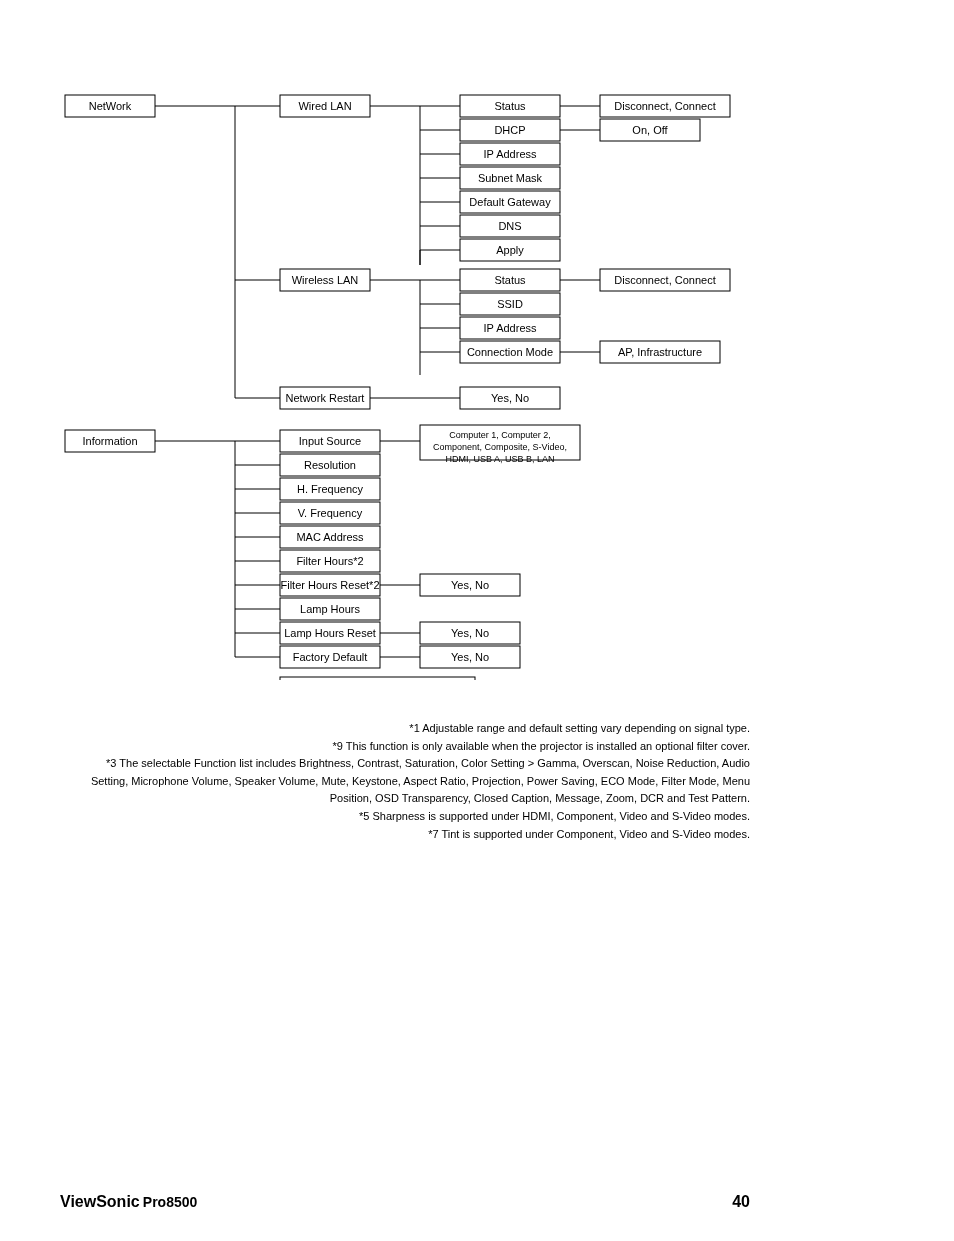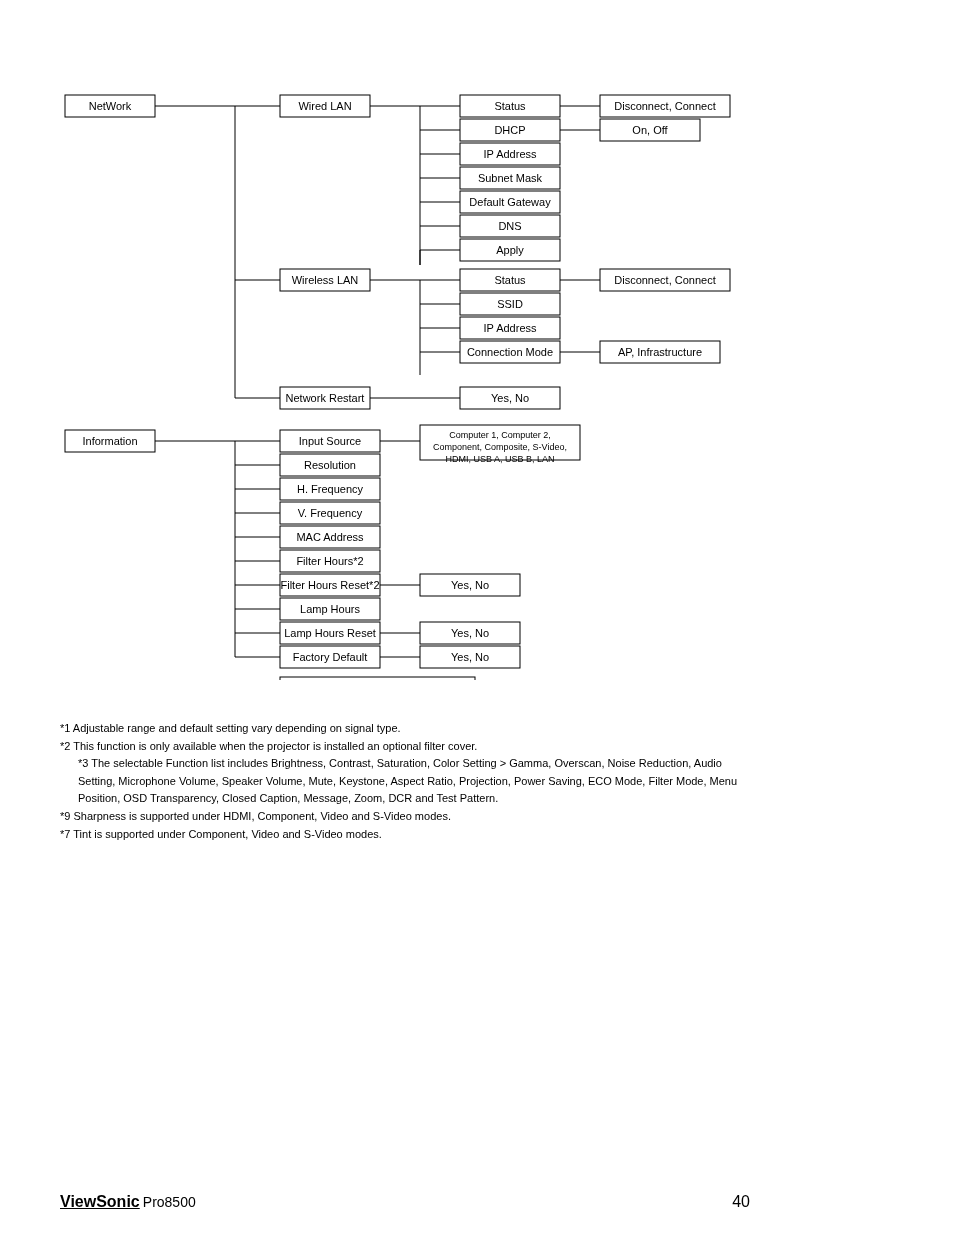--- a/index.html
+++ b/index.html
@@ -33,25 +33,25 @@
       left: 60px;
       right: 60px;
       display: flex;
       justify-content: space-between;
       align-items: center;
     }
 
     .footer-brand {
       font-size: 16px;
       font-weight: bold;
-      text-decoration: underline;
     }
 
     .footer-page {
       font-size: 16px;
+      font-weight: bold;
     }
   </style>
 </head>
 <body>
 
 <div class="page">
 
   <svg width="820" height="640" style="margin: 0 auto; display: block;">
 
     <rect x="5" y="55" width="90" height="22" fill="white" stroke="black" stroke-width="1"></rect>
@@ -225,25 +225,25 @@
     <rect x="220" y="637" width="195" height="75" fill="white" stroke="black" stroke-width="1"></rect>
     <text x="317" y="650" text-anchor="middle" font-size="9" font-family="Arial">English, Deutsch, Français,</text>
     <text x="317" y="661" text-anchor="middle" font-size="9" font-family="Arial">Español, Italiano, Русский,</text>
     <text x="317" y="672" text-anchor="middle" font-size="9" font-family="Arial">한국어, ไทย, Português,</text>
     <text x="317" y="683" text-anchor="middle" font-size="9" font-family="Arial">简体中文, 繁體中文, 日本語,</text>
     <text x="317" y="694" text-anchor="middle" font-size="9" font-family="Arial">Nederlands, Svenska, Türkçe,</text>
     <text x="317" y="705" text-anchor="middle" font-size="9" font-family="Arial">Suomi, Polski</text>
 
   </svg>
 
-  <div class="notes" style="margin-top: 40px;">
+  <div class="notes" style="margin-top: 40px; text-align: right;">
     <p>*1 Adjustable range and default setting vary depending on signal type.</p>
-    <p>*2 This function is only available when the projector is installed an optional filter cover.</p>
+    <p>*9 This function is only available when the projector is installed an optional filter cover.</p>
     <p style="padding-left: 18px;">*3 The selectable Function list includes Brightness, Contrast, Saturation, Color Setting &gt; Gamma, Overscan, Noise Reduction, Audio Setting, Microphone Volume, Speaker Volume, Mute, Keystone, Aspect Ratio, Projection, Power Saving, ECO Mode, Filter Mode, Menu Position, OSD Transparency, Closed Caption, Message, Zoom, DCR and Test Pattern.</p>
-    <p>*9 Sharpness is supported under HDMI, Component, Video and S-Video modes.</p>
+    <p>*5 Sharpness is supported under HDMI, Component, Video and S-Video modes.</p>
     <p>*7 Tint is supported under Component, Video and S-Video modes.</p>
   </div>
 
   <div class="footer">
     <div>
       <span class="footer-brand">ViewSonic</span>
       <span class="footer-page" style="font-size:14px;"> </span>
       <span class="footer-page" style="font-size:14px;">Pro8500</span>
     </div>
     <div class="footer-page">40</div>

